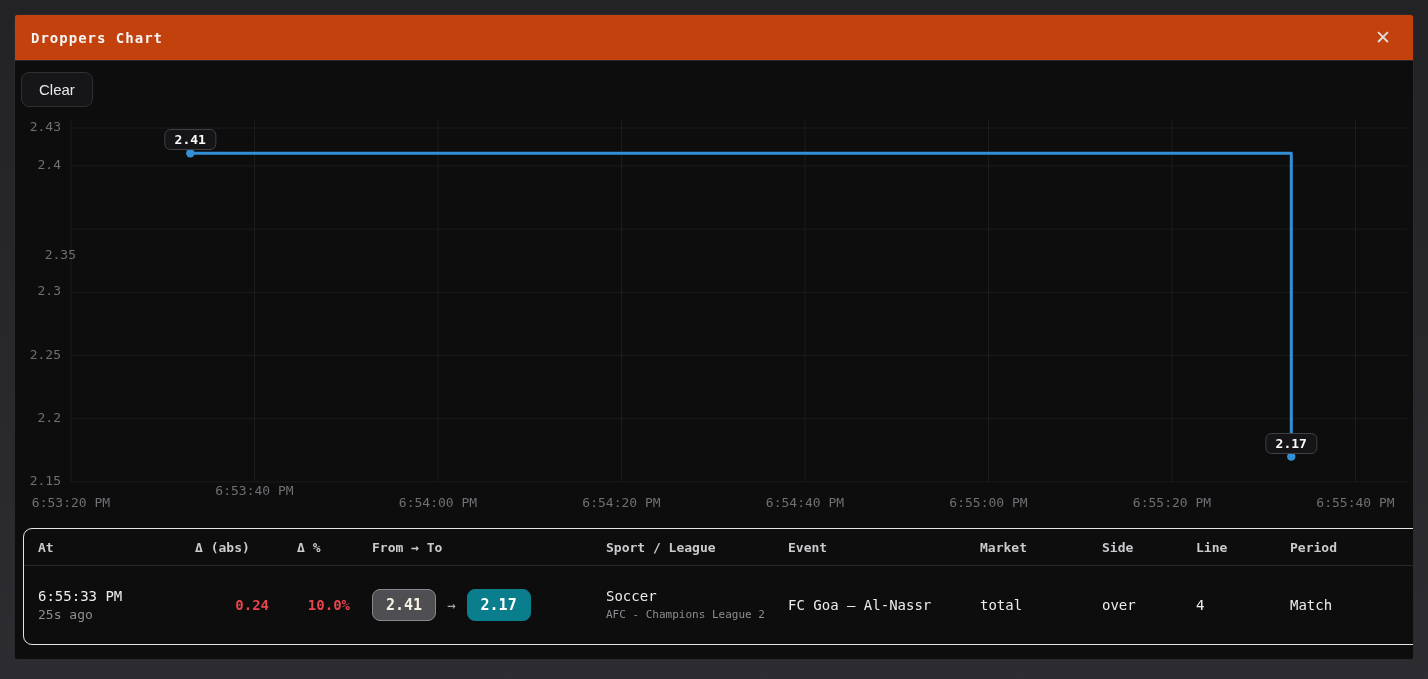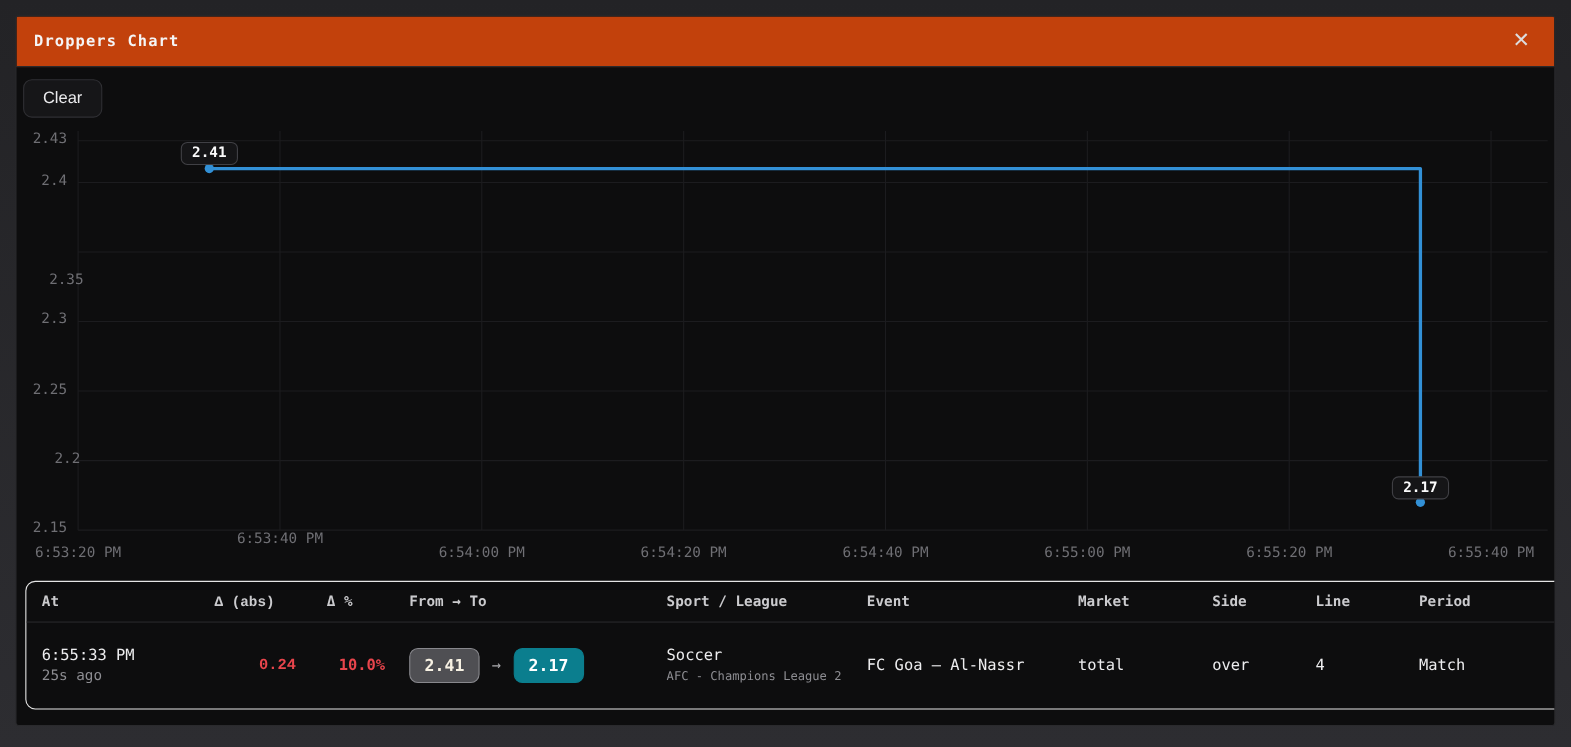--- a/index.html
+++ b/index.html
@@ -19,21 +19,21 @@
   .tick-label-x { position:absolute; width:110px; margin-left:-55px; text-align:center; color:#6f6f74; font-size:13px; }
   .chart-badge { position:absolute; transform:translateX(-50%); background:#151517; border:1px solid #404045; border-radius:6px; color:#fbfbfc; font-size:13px; font-weight:bold; padding:2px 9px; white-space:nowrap; }
 
   .drop-table { position:absolute; left:8px; top:467px; width:1425px; z-index:4; background:#0d0d0e; border:1px solid #e5e5e5; border-radius:9px; overflow:hidden; }
   .trow { display:flex; align-items:center; }
   .thead { height:37px; border-bottom:1px solid #28282b; }
   .thead .cell { color:#cbcbce; font-weight:bold; font-size:13px; }
   .tbody-row { min-height:78px; padding:6px 0; }
   .cell { padding-left:14px; font-size:14px; color:#ededef; }
   .c-at     { width:157px; }
-  .c-dabs   { width:102px; text-align:right; padding-right:14px; padding-left:0;font-family:Liberation Mono, monospace; }
+  .c-dabs   { width:102px; text-align:right; padding-right:14px; padding-left:0; }
   .c-dpct   { width:75px;  text-align:right; padding-right:8px; padding-left:0; }
   .c-fromto { width:234px; }
   .c-sport  { width:182px; }
   .c-event  { width:192px; }
   .c-market { width:122px; }
   .c-side   { width:94px; }
   .c-line   { width:94px; }
   .c-period { flex:1; }
   .thead .c-dabs, .thead .c-dpct { text-align:left; padding-left:14px; }
   .at-time { color:#ededef; font-size:14px; }
@@ -80,21 +80,21 @@
             <line x1="1340.5" x2="1340.5" y1="58" y2="421" stroke="#1c1c1f" stroke-width="1"></line>
             <polyline points="175.3,92.3 1276.3,92.3 1276.3,395.6" fill="none" stroke="#3290d6" stroke-width="3" stroke-linejoin="round" stroke-linecap="round"></polyline>
             <circle cx="175.275" cy="92.28000000000003" r="4.2" fill="#3290d6"></circle>
             <circle cx="1276.275" cy="395.64000000000027" r="4.2" fill="#3290d6"></circle>
           </svg>
       <div class="tick-label-y" style="left: 2px; top: 58px;">2.43</div>
           <div class="tick-label-y" style="left: 2px; top: 95.92px;">2.4</div>
           <div class="tick-label-y" style="left: 17px; top: 159.12px; margin-top: 27px;">2.35</div>
           <div class="tick-label-y" style="left: 2px; top: 222.32px;">2.3</div>
           <div class="tick-label-y" style="left: 2px; top: 285.52px;">2.25</div>
-          <div class="tick-label-y" style="left: 14px; top: 348.72px;">2.2</div>
+          <div class="tick-label-y" style="left: 2px; top: 348.72px;">2.2</div>
           <div class="tick-label-y" style="left: 2px; top: 411.92px;">2.15</div>
           <div class="tick-label-x" style="left: 56px; top: 434px;">6:53:20 PM</div>
           <div class="tick-label-x" style="left: 239.5px; top: 422px;">6:53:40 PM</div>
           <div class="tick-label-x" style="left: 423px; top: 434px;">6:54:00 PM</div>
           <div class="tick-label-x" style="left: 606.5px; top: 434px;">6:54:20 PM</div>
           <div class="tick-label-x" style="left: 790px; top: 434px;">6:54:40 PM</div>
           <div class="tick-label-x" style="left: 973.5px; top: 434px;">6:55:00 PM</div>
           <div class="tick-label-x" style="left: 1157px; top: 434px;">6:55:20 PM</div>
           <div class="tick-label-x" style="left: 1340.5px; top: 434px;">6:55:40 PM</div>
           <div class="chart-badge" style="left: 175.275px; top: 68.28px;">2.41</div>

